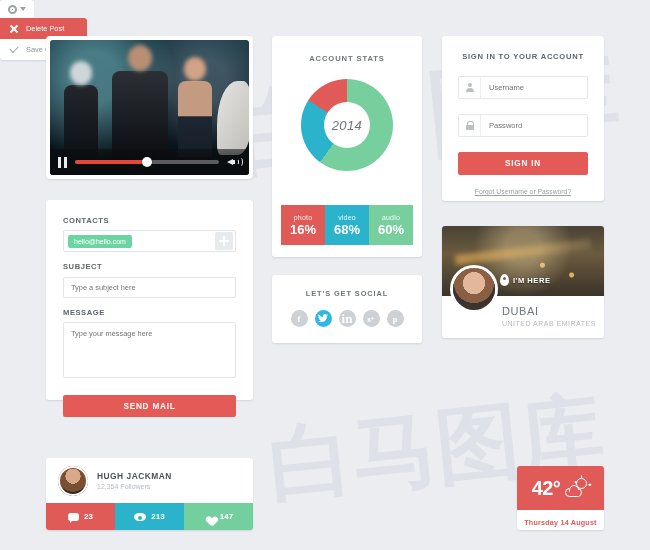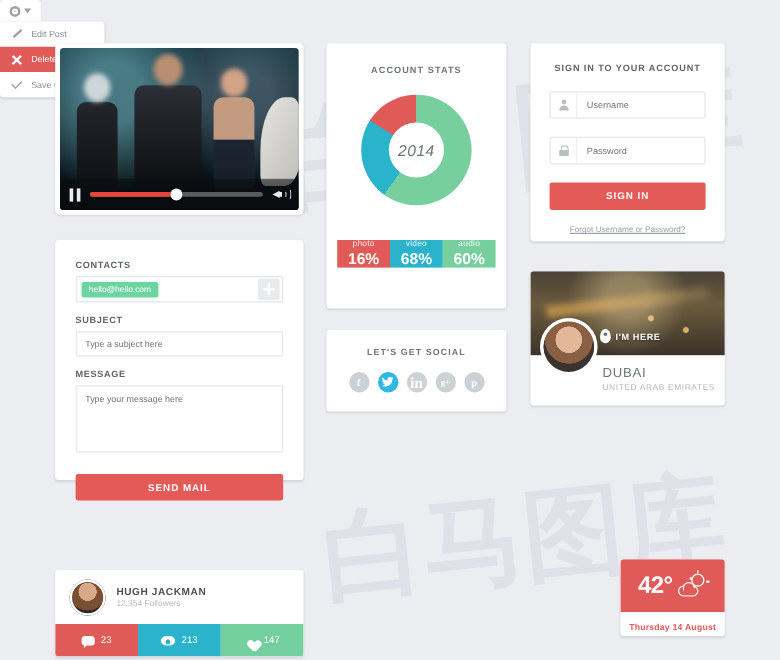--- a/index.html
+++ b/index.html
@@ -77,30 +77,30 @@
                    font-family: "Liberation Sans", sans-serif; outline: none; }
   #message-input { height: 56px; width: 100%; border: 1px solid #e2e5e8; border-radius: 2px;
                    font-size: 7.4px; color: #b9bec3; padding: 6px 7px; resize: none;
                    font-family: "Liberation Sans", sans-serif; outline: none; }
   .btn-red { background: #e45a57; color: #fff; border: none; border-radius: 2px; width: 100%;
              font-size: 8.2px; font-weight: bold; letter-spacing: .8px; cursor: pointer;
              font-family: "Liberation Sans", sans-serif; }
   #send-mail-button { height: 22px; margin-top: 13px; }
 
   
-  #profile-card { left: 46px; top: 475px; width: 207px; height: 72px; overflow: hidden; }
+  #profile-card { left: 46px; top: 458px; width: 207px; height: 72px; overflow: hidden; }
   .profile-top { display: flex; align-items: center; height: 45px; padding: 0 12px; gap: 9px; }
   .avatar-sm { width: 30px; height: 30px; border-radius: 50%; flex: none;
                background: radial-gradient(circle at 50% 34%, #d7a98a 0 30%, #7a4e33 31% 62%, #2e2a28 63%);
                box-shadow: inset 0 0 0 2px #fff; filter: blur(0.3px); }
   .profile-name { font-size: 8.4px; font-weight: bold; color: #4c5257; letter-spacing: .5px; }
   .profile-sub { font-size: 7px; color: #b6bbc0; margin-top: 2px; }
   .stat-row { display: flex; height: 27px; }
   .stat { flex: 1; display: flex; align-items: center; justify-content: center; gap: 5px;
-          color: #fff; font-size: 8px; font-weight: normal; cursor: pointer; }
+          color: #fff; font-size: 8px; font-weight: bold; cursor: pointer; }
   .stat.c0 { background: #e05a57; } .stat.c1 { background: #2ab3cb; } .stat.c2 { background: #74cf9e; }
   .ic { width: 11px; height: 10px; position: relative; }
   .ic-comment { background: #fff; border-radius: 3px; height: 8px; width: 11px; }
   .ic-comment:after { content: ""; position: absolute; left: 2px; top: 7px; width: 0; height: 0;
                       border-left: 3px solid #fff; border-bottom: 3px solid transparent; }
   .ic-eye { width: 12px; height: 8px; margin-top: 1px; background: #fff; border-radius: 50% 50% 50% 50%/60% 60% 60% 60%; }
   .ic-eye:after { content: ""; position: absolute; left: 4px; top: 2.6px; width: 4px; height: 4px;
                   background: #2ab3cb; border-radius: 50%; }
   .ic-heart { width: 11px; height: 10px; }
   .ic-heart:before, .ic-heart:after { content: ""; position: absolute; top: 1px; width: 5.6px; height: 8.5px;
@@ -110,21 +110,21 @@
 
   
   #upload-stats-card { left: 272px; top: 36px; width: 150px; height: 221px; overflow: hidden; }
   .us-title { text-align: center; font-size: 7.6px; font-weight: bold; letter-spacing: .9px;
               color: #6f767c; padding-top: 18px; }
   .donut-wrap { display: flex; justify-content: center; margin-top: 16px; }
   .donut { position: relative; width: 92px; height: 92px; border-radius: 50%; }
   .donut .hole { position: absolute; left: 23px; top: 23px; width: 46px; height: 46px; background: #fff;
                  border-radius: 50%; display: flex; align-items: center; justify-content: center; font-style: italic; }
   .donut .year { font-size: 13px; color: #6e757b; letter-spacing: .4px; }
-  .legend-row { position: absolute; left: 9px; right: 9px; bottom: 26px; display: flex; height: 40px; align-items: center; }
+  .legend-row { position: absolute; left: 9px; right: 9px; bottom: 12px; display: flex; height: 40px; }
   .legend { flex: 1; display: flex; flex-direction: column; align-items: center; justify-content: center;
             color: #fff; cursor: pointer; }
   .legend .lg-name { font-size: 7px; opacity: .88; letter-spacing: .2px; }
   .legend .lg-val { font-size: 13px; font-weight: bold; margin-top: 1px; }
   .legend.k0 { background: #e05a57; } .legend.k1 { background: #2ab3cb; } .legend.k2 { background: #78cf9e; }
 
   
   #social-card { left: 272px; top: 275px; width: 150px; height: 68px; }
   .social-title { text-align: center; font-size: 7.4px; font-weight: bold; letter-spacing: .9px;
                   color: #6f767c; padding-top: 14px; }
@@ -386,24 +386,20 @@
       <div class="loc-country">UNITED ARAB EMIRATES</div>
     </div>
   </div>
 
   <div id="dropdown-menu">
     <div class="dd-tab">
       <span class="gear"></span>
       <span class="caret"></span>
     </div>
     <div class="dd-list">
-      <div class="dd-item">
-        <span class="mi mi-pencil"></span>
-        <span>Edit Post</span>
-      </div>
       <div class="dd-item danger">
         <span class="mi mi-x"></span>
         <span>Delete Post</span>
       </div>
       <div class="dd-item">
         <span class="mi mi-check"></span>
         <span>Save Changes</span>
       </div>
     </div>
   </div>

